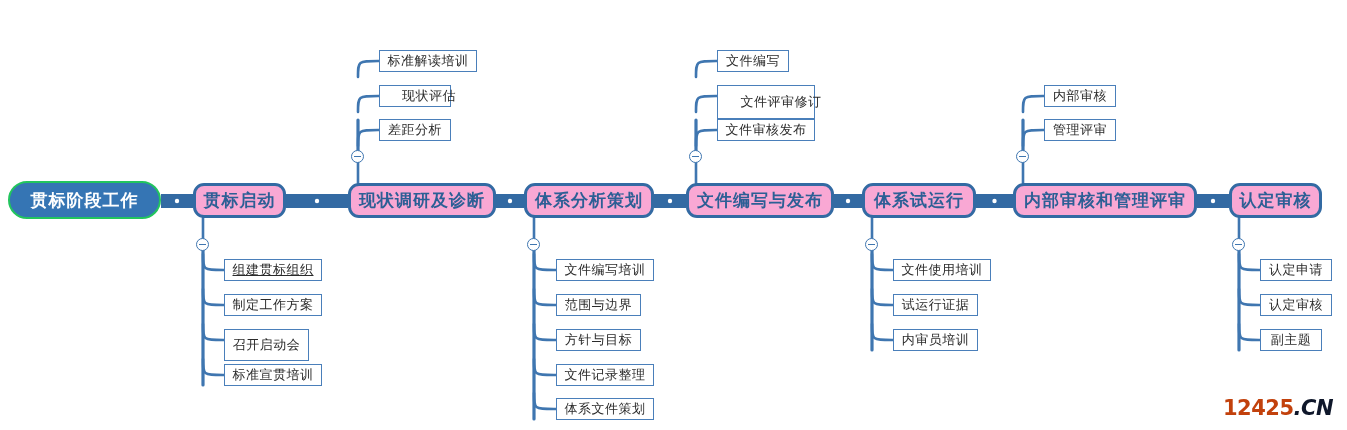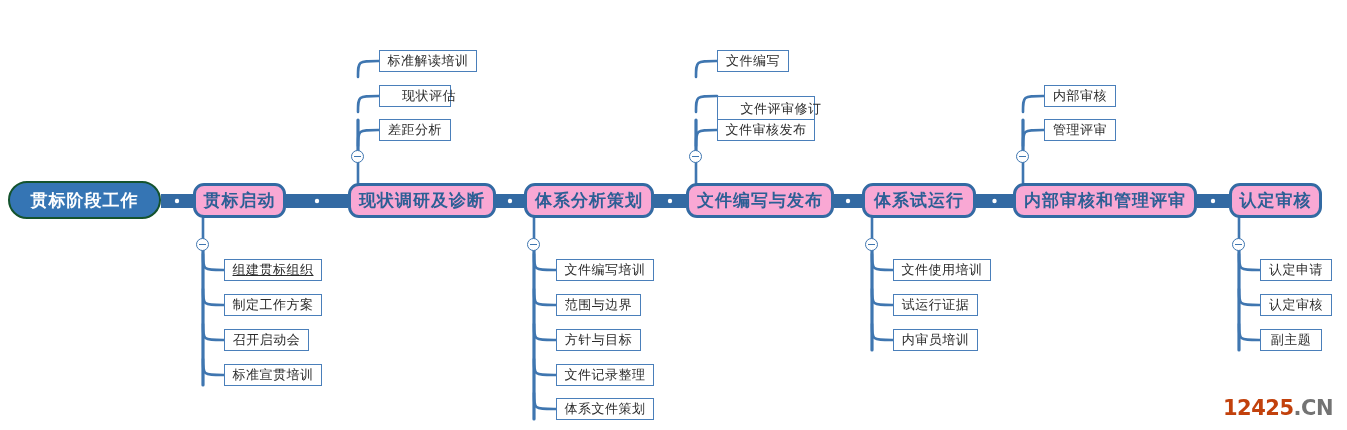--- a/index.html
+++ b/index.html
@@ -10,21 +10,21 @@
     overflow:hidden;
     position:relative;
   }
   #canvas{position:absolute;left:0;top:0;width:1347px;height:430px;}
   #links{position:absolute;left:0;top:0;width:1347px;height:430px;}
 
   
   .root-node{
     position:absolute;
     background:#3575b4;
-    border:2px solid #14532d;
+    border:2px solid #22c55e;
     border-radius:24px;
     color:#ffffff;
     font-size:17px;
     font-weight:bold;
     letter-spacing:1px;
     display:flex;align-items:center;justify-content:center;
     box-sizing:border-box;
     white-space:nowrap;
   }
 
@@ -76,21 +76,21 @@
   
   .watermark{
     position:absolute;
     right:14px;bottom:10px;
     font-size:21px;
     font-weight:bold;
     letter-spacing:-.5px;
     font-family:"DejaVu Sans",sans-serif;
   }
   .wm-num{color:#c2410c;}
-  .wm-tld{color:#737373;}
+  .wm-tld{color:#0f172a;font-style:italic;}
 </style>
 </head>
 <body>
 
 <div id="canvas">
 
   <svg id="links" viewBox="0 0 1347 430" xmlns="http://www.w3.org/2000/svg">
     <g id="spine-bars">
         <rect x="161" y="194" width="32" height="14" fill="#336aa3"></rect>
         <circle cx="177" cy="201" r="2.2" fill="#ffffff"></circle>
@@ -147,38 +147,38 @@
         <path d="M 1239 324 C 1239 340 1239 340 1259 340 L 1260 340"></path>
       </g>
   </svg>
 
   <div id="nodes-layer">
       <div class="root-node" style="left: 8px; top: 181px; width: 153px; height: 38px;">贯标阶段工作</div>
       <div class="main-node" style="left: 193px; top: 183px; width: 93px; height: 35px;">贯标启动</div>
       <div class="toggle" style="left: 196px; top: 238px;"></div>
       <div class="sub-node" style="left: 224px; top: 259px; width: 98px; height: 22px; text-decoration: underline;">组建贯标组织</div>
       <div class="sub-node" style="left: 224px; top: 294px; width: 98px; height: 22px;">制定工作方案</div>
-      <div class="sub-node" style="left: 224px; top: 329px; width: 85px; height: 22px;">召开启动会</div>
+      <div class="sub-node" style="left: 224px; top: 329px; width: 85px; height: 32px;">召开启动会</div>
       <div class="sub-node" style="left: 224px; top: 364px; width: 98px; height: 22px;">标准宣贯培训</div>
       <div class="main-node" style="left: 348px; top: 183px; width: 148px; height: 35px;">现状调研及诊断</div>
       <div class="toggle" style="left: 351px; top: 150px;"></div>
       <div class="sub-node" style="left: 379px; top: 50px; width: 98px; height: 22px;">标准解读培训</div>
       <div class="sub-node" style="left: 379px; top: 85px; width: 72px; height: 22px; padding-left: 28px;">现状评估</div>
       <div class="sub-node" style="left: 379px; top: 119px; width: 72px; height: 22px;">差距分析</div>
       <div class="main-node" style="left: 524px; top: 183px; width: 130px; height: 35px;">体系分析策划</div>
       <div class="toggle" style="left: 527px; top: 238px;"></div>
       <div class="sub-node" style="left: 556px; top: 259px; width: 98px; height: 22px; text-align: right;">文件编写培训</div>
       <div class="sub-node" style="left: 556px; top: 294px; width: 85px; height: 22px;">范围与边界</div>
       <div class="sub-node" style="left: 556px; top: 329px; width: 85px; height: 22px;">方针与目标</div>
       <div class="sub-node" style="left: 556px; top: 364px; width: 98px; height: 22px;">文件记录整理</div>
       <div class="sub-node" style="left: 556px; top: 398px; width: 98px; height: 22px;">体系文件策划</div>
       <div class="main-node" style="left: 686px; top: 183px; width: 148px; height: 35px;">文件编写与发布</div>
       <div class="toggle" style="left: 689px; top: 150px;"></div>
       <div class="sub-node" style="left: 717px; top: 50px; width: 72px; height: 22px;">文件编写</div>
-      <div class="sub-node" style="left: 717px; top: 96px; width: 98px; height: 26px; padding-left: 30px;">文件评审修订</div>
+      <div class="sub-node" style="left: 717px; top: 85px; width: 98px; height: 34px; padding-left: 30px;">文件评审修订</div>
       <div class="sub-node" style="left: 717px; top: 119px; width: 98px; height: 22px;">文件审核发布</div>
       <div class="main-node" style="left: 862px; top: 183px; width: 114px; height: 35px;">体系试运行</div>
       <div class="toggle" style="left: 865px; top: 238px;"></div>
       <div class="sub-node" style="left: 893px; top: 259px; width: 98px; height: 22px;">文件使用培训</div>
       <div class="sub-node" style="left: 893px; top: 294px; width: 85px; height: 22px;">试运行证据</div>
       <div class="sub-node" style="left: 893px; top: 329px; width: 85px; height: 22px;">内审员培训</div>
       <div class="main-node" style="left: 1013px; top: 183px; width: 184px; height: 35px;">内部审核和管理评审</div>
       <div class="toggle" style="left: 1016px; top: 150px;"></div>
       <div class="sub-node" style="left: 1044px; top: 85px; width: 72px; height: 22px;">内部审核</div>
       <div class="sub-node" style="left: 1044px; top: 119px; width: 72px; height: 22px;">管理评审</div>

